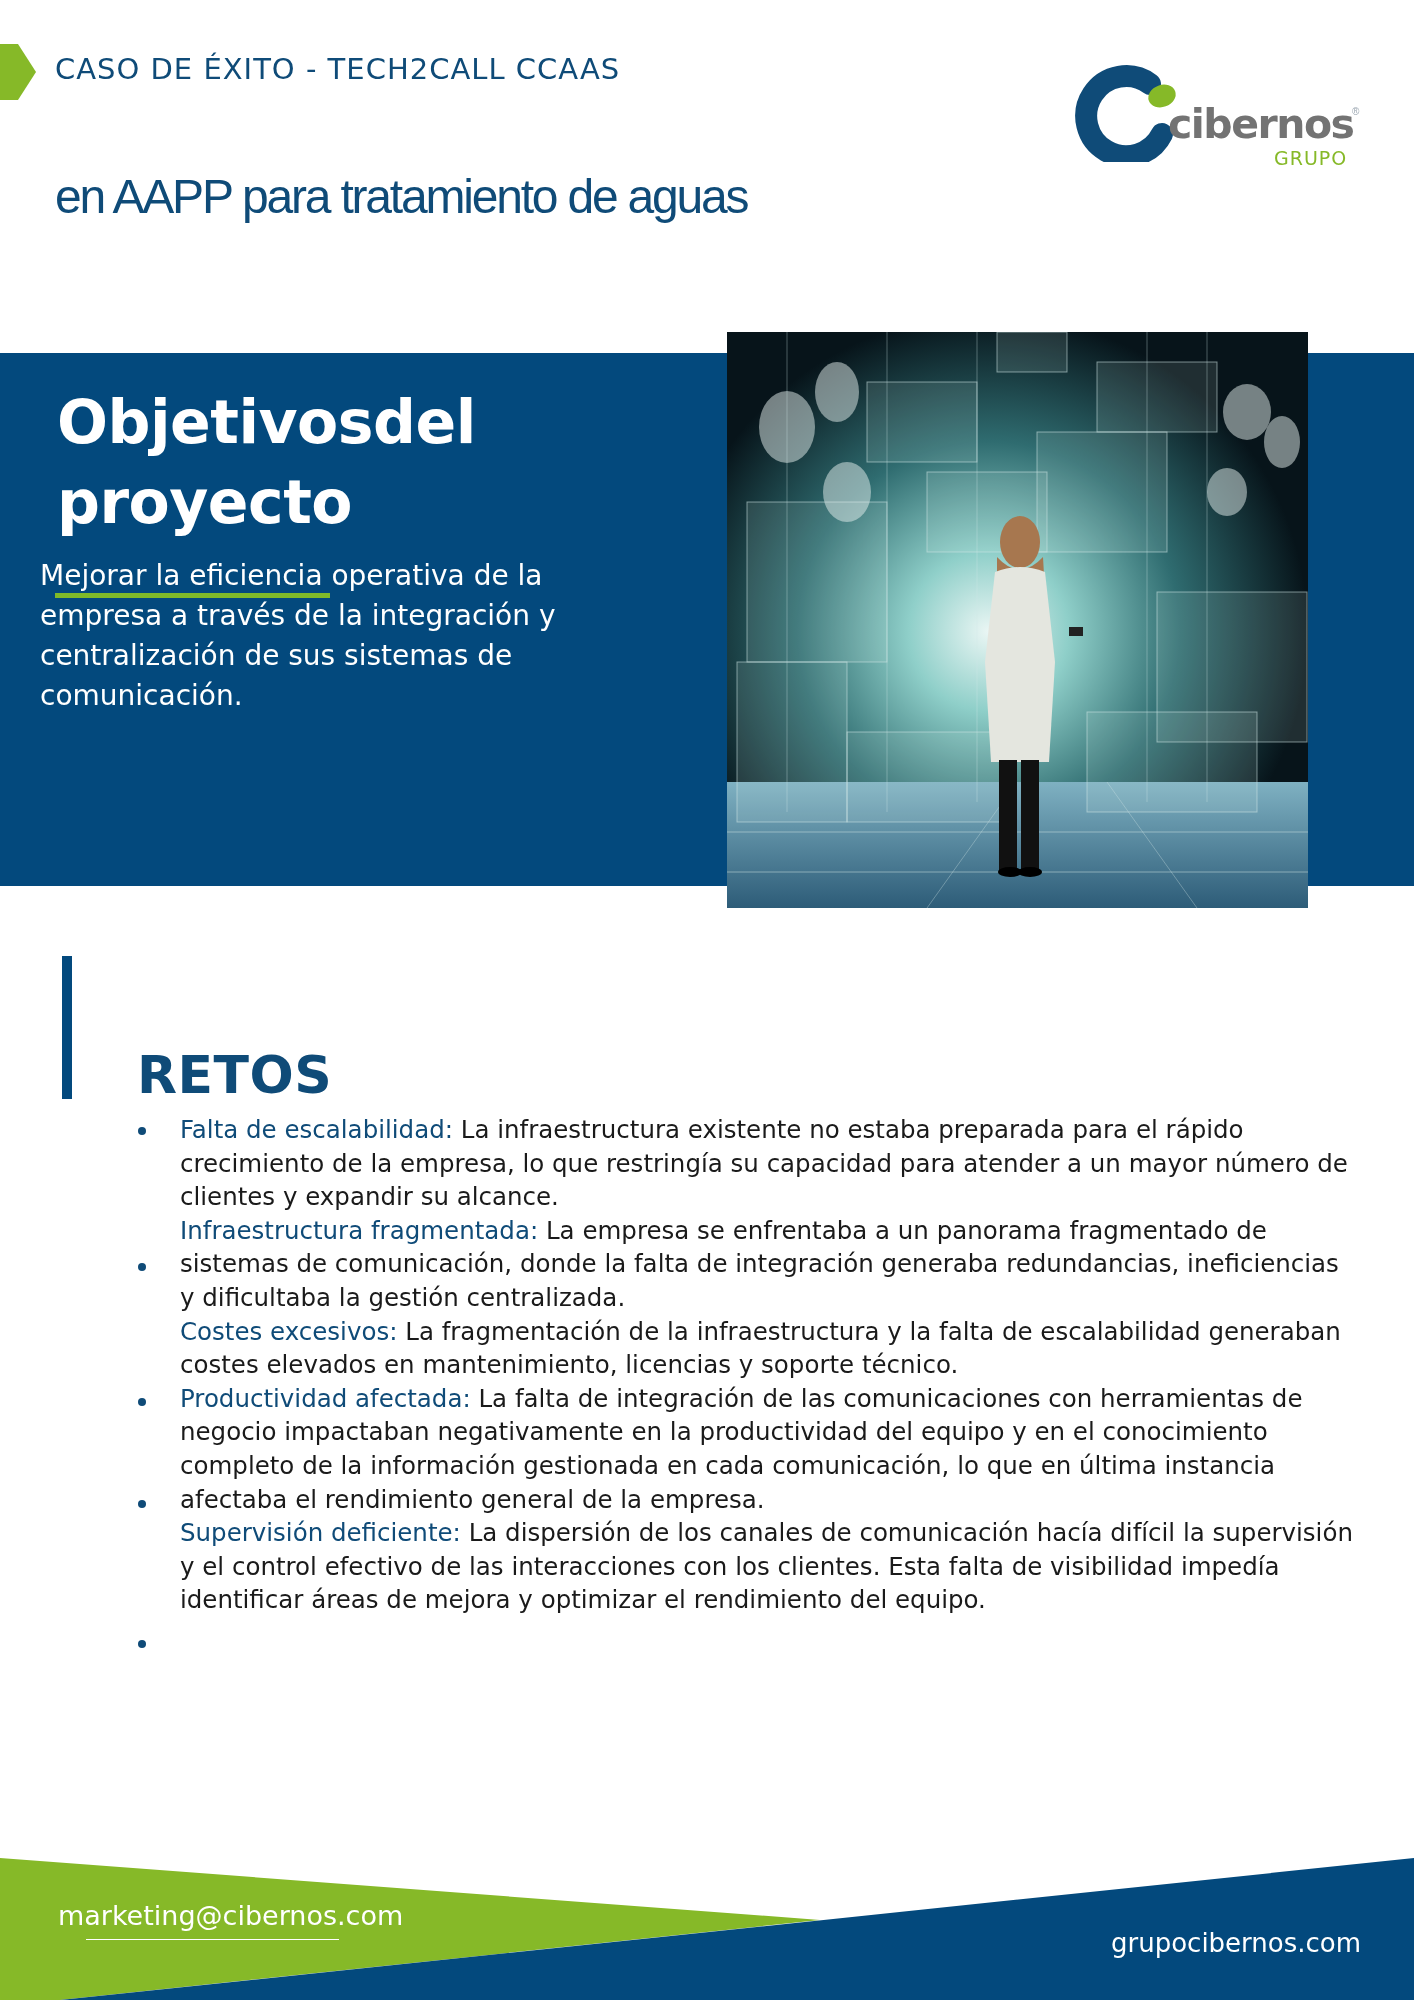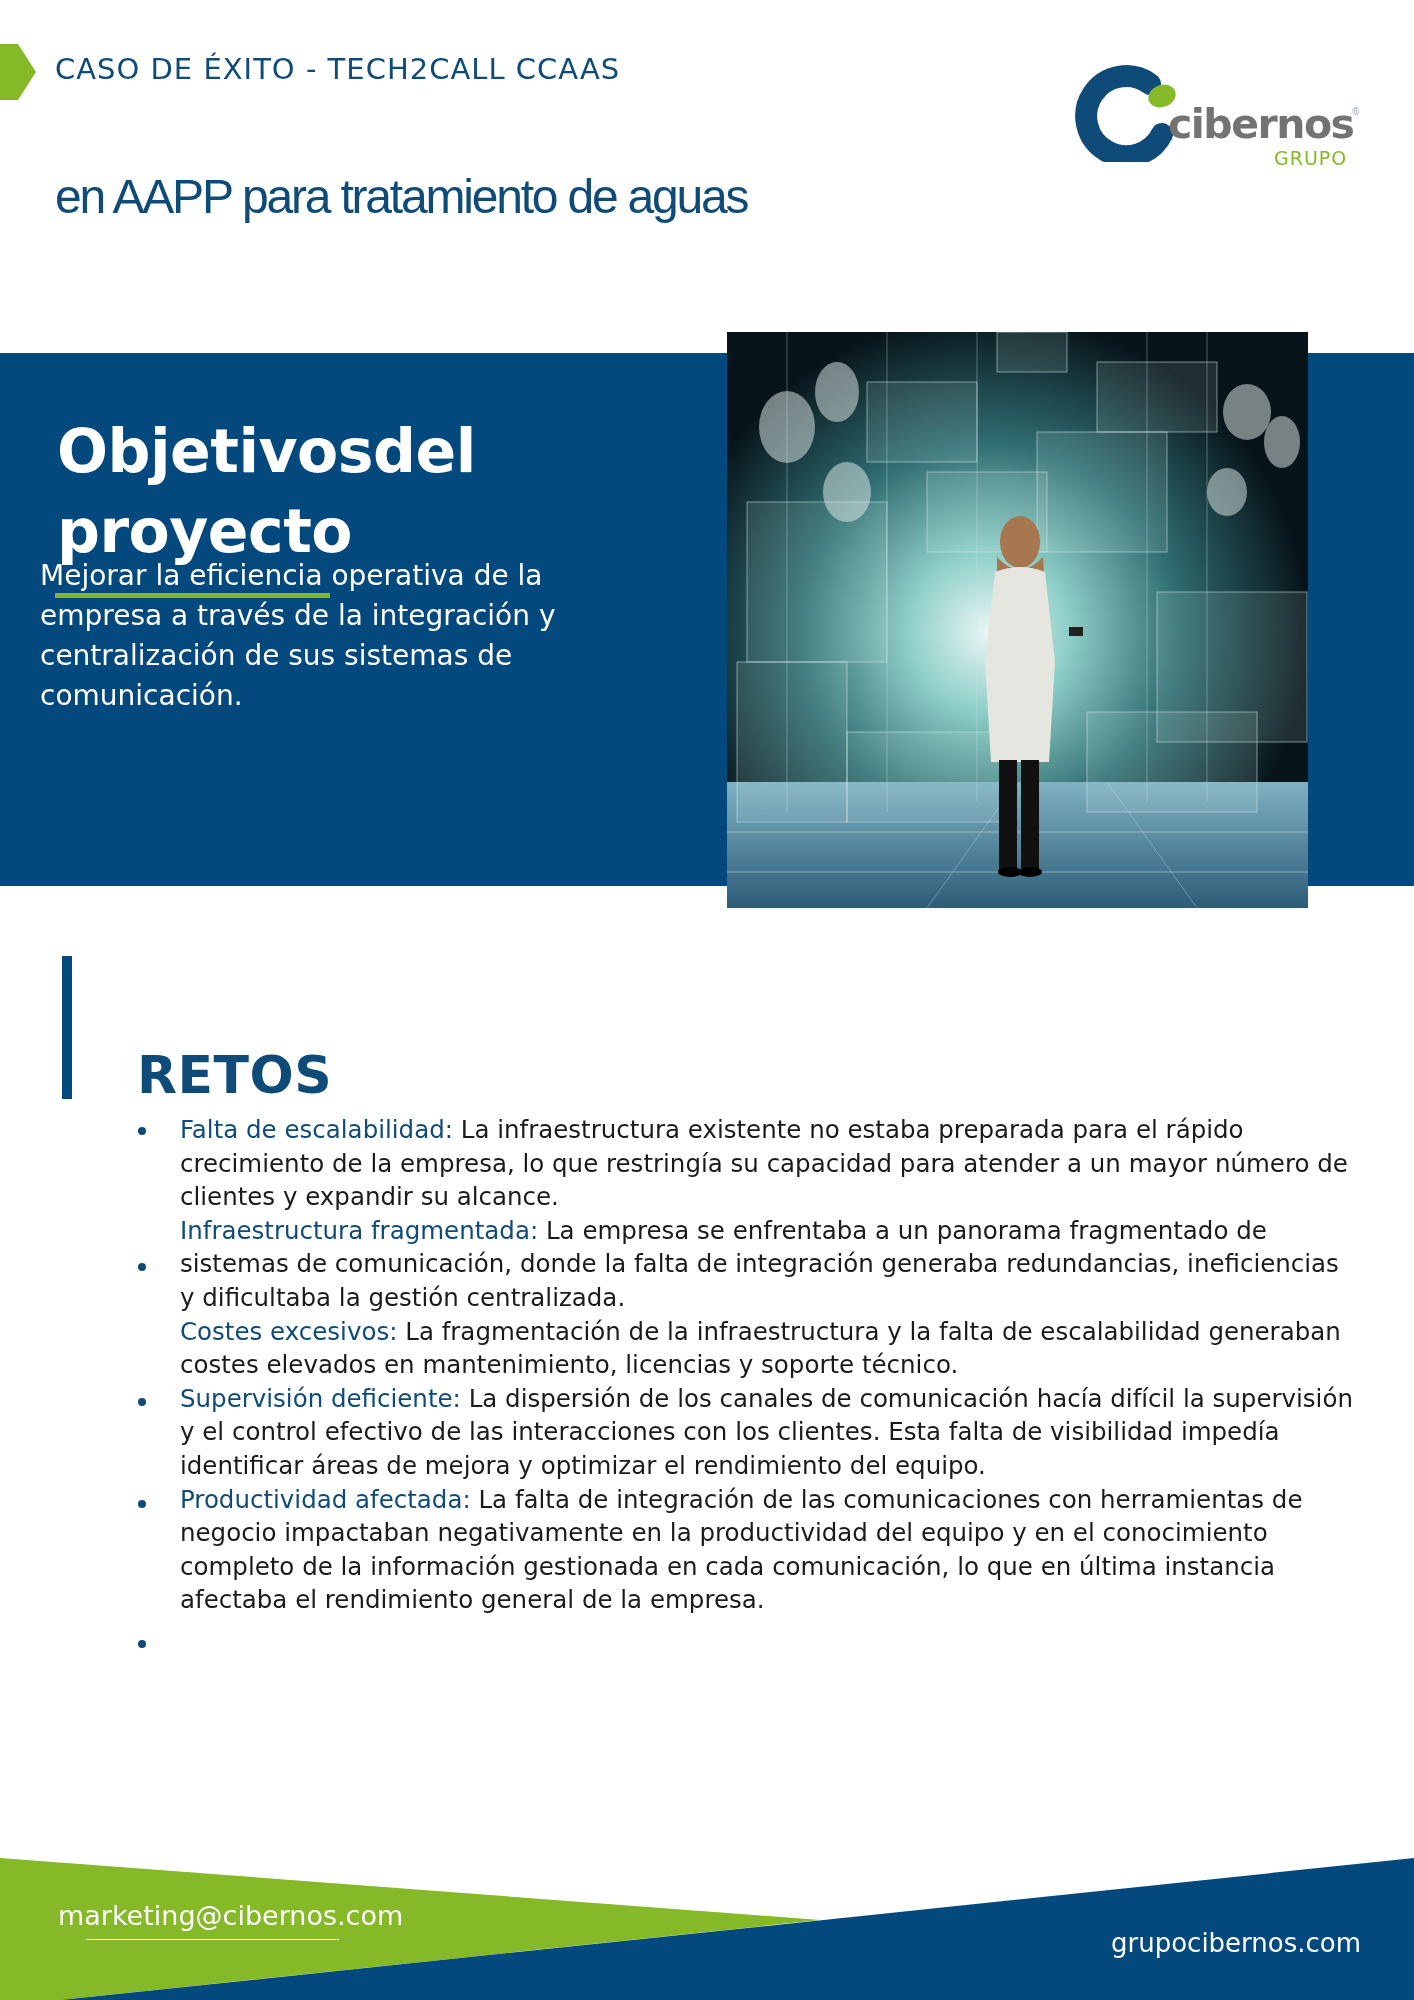--- a/index.html
+++ b/index.html
@@ -11,21 +11,21 @@
     .eyebrow { position: absolute; left: 55px; top: 52px; font-family: "DejaVu Sans", sans-serif; font-size: 29px; color: #0f4b78; letter-spacing: 1px; }
     .main-title { position: absolute; left: 55px; top: 98px; font-family: "Liberation Sans", sans-serif; font-size: 48px; line-height: 66px; color: #0f4b78; letter-spacing: -2.2px; font-weight: normal; }
 
     .logo { position: absolute; left: 1072px; top: 62px; width: 300px; height: 110px; }
     .logo-word { position: absolute; left: 96px; top: 38px; font-family: "DejaVu Sans", sans-serif; font-weight: bold; font-size: 41px; color: #737373; letter-spacing: -1.5px; }
     .logo-reg { position: absolute; left: 280px; top: 44px; font-size: 10px; color: #9aa5b0; }
     .logo-sub { position: absolute; left: 202px; top: 85px; font-family: "DejaVu Sans", sans-serif; font-size: 19px; color: #86b928; letter-spacing: 1px; text-align: center; }
 
     
     .blue-band { position: absolute; left: 0; top: 353px; width: 1414px; height: 533px; background: #03497d; }
-    .objectives-title { position: absolute; left: 57px; top: 411px; font-family: "DejaVu Sans", sans-serif; font-weight: bold; font-size: 60px; line-height: 80px; color: #ffffff; letter-spacing: -0.5px; }
+    .objectives-title { position: absolute; left: 57px; top: 382px; font-family: "DejaVu Sans", sans-serif; font-weight: bold; font-size: 60px; line-height: 80px; color: #ffffff; letter-spacing: -0.5px; }
     .objectives-text { position: absolute; left: 40px; top: 556px; width: 600px; font-family: "DejaVu Sans", sans-serif; font-size: 28px; line-height: 40px; color: #ffffff; }
     .green-underline { position: absolute; left: 55px; top: 593px; width: 275px; height: 5px; background: #7fba29; }
 
     
     .hero { position: absolute; left: 727px; top: 332px; width: 581px; height: 576px; overflow: hidden; background: #0a1116; }
 
     
     .retos-bar { position: absolute; left: 62px; top: 956px; width: 10px; height: 143px; background: #03497d; }
     .retos-title { position: absolute; left: 137px; top: 998px; font-family: "DejaVu Sans", sans-serif; font-weight: bold; font-size: 52px; color: #0f4b78; letter-spacing: 0.5px; margin-top: 47px; }
 
@@ -136,22 +136,22 @@
 <span class="bullet" style="top:1127px;"></span>
 <span class="bullet" style="top:1263px;"></span>
 <span class="bullet" style="top:1398px;"></span>
 <span class="bullet" style="top:1500px;"></span>
 <span class="bullet" style="top:1640px;"></span>
 
 <div class="challenges">
   <p><span class="term">Falta de escalabilidad:</span><span> La infraestructura existente no estaba preparada para el rápido crecimiento de la empresa, lo que restringía su capacidad para atender a un mayor número de clientes y expandir su alcance.</span></p>
   <p><span class="term">Infraestructura fragmentada:</span><span> La empresa se enfrentaba a un panorama fragmentado de sistemas de comunicación, donde la falta de integración generaba redundancias, ineficiencias y dificultaba la gestión centralizada.</span></p>
   <p><span class="term">Costes excesivos:</span><span> La fragmentación de la infraestructura y la falta de escalabilidad generaban costes elevados en mantenimiento, licencias y soporte técnico.</span></p>
+  <p><span class="term">Productividad afectada:</span><span> La falta de integración de las comunicaciones con herramientas de negocio impactaban negativamente en la productividad del equipo y en el conocimiento completo de la información gestionada en cada comunicación, lo que en última instancia afectaba el rendimiento general de la empresa.</span></p>
   <p><span class="term">Supervisión deficiente:</span><span> La dispersión de los canales de comunicación hacía difícil la supervisión y el control efectivo de las interacciones con los clientes. Esta falta de visibilidad impedía identificar áreas de mejora y optimizar el rendimiento del equipo.</span></p>
-  <p><span class="term">Productividad afectada:</span><span> La falta de integración de las comunicaciones con herramientas de negocio impactaban negativamente en la productividad del equipo y en el conocimiento completo de la información gestionada en cada comunicación, lo que en última instancia afectaba el rendimiento general de la empresa.</span></p>
 </div>
 
 <div class="footer">
   <svg width="1414" height="160" viewBox="0 0 1414 160">
     <polygon points="0,18 820,80 60,160 0,160" fill="#86b928"></polygon>
     <polygon points="60,160 1414,18 1414,160" fill="#03497d"></polygon>
   </svg>
 </div>
 <a class="email">marketing@cibernos.com</a>
 <div class="email-underline"></div>

